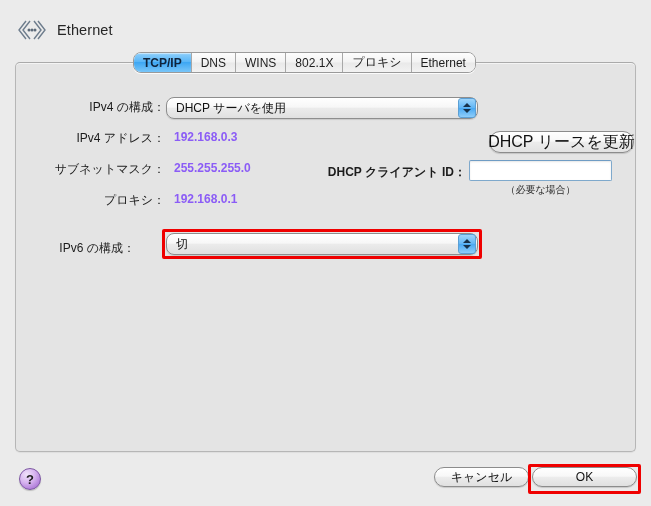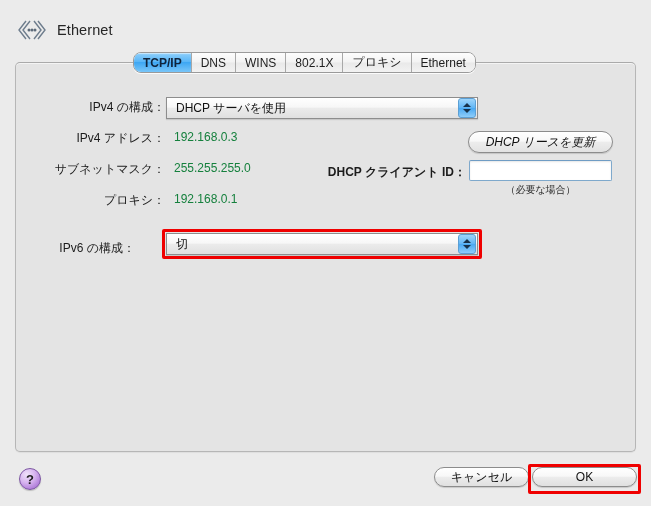--- a/index.html
+++ b/index.html
@@ -83,41 +83,42 @@
   
   .row { position: absolute; display: flex; align-items: center; }
   .flabel {
     text-align: center;
     font-size: 12px;
     color: #1c1c1c;
     white-space: nowrap;
   }
   .fvalue {
     font-size: 12px;
-    color: #15803d;
-    white-space: nowrap;
+    color: #8b5cf6;
+    white-space: nowrap;
+    font-weight: bold;
   }
 
   
   #row-ipv4conf { left: 0; top: 99px; width: 165px; justify-content: flex-end; }
   #row-ipv4addr { left: 0; top: 130px; width: 165px; justify-content: flex-end; }
   #row-subnet   { left: 0; top: 161px; width: 165px; justify-content: flex-end; }
   #row-router   { left: 0; top: 192px; width: 165px; justify-content: flex-end; }
   #row-ipv6conf { left: 0; top: 240px; width: 135px; justify-content: flex-end; }
 
   #val-ipv4addr { position: absolute; left: 174px; top: 130px; }
   #val-subnet   { position: absolute; left: 174px; top: 161px; }
   #val-router   { position: absolute; left: 174px; top: 192px; }
 
   
   .popup {
     position: absolute;
     height: 22px;
     border: 1px solid #8d8d8d;
-    border-radius: 0;
+    border-radius: 8px;
     background: linear-gradient(to bottom, #ffffff 0%, #f7f7f7 45%, #ebebeb 52%, #e0e0e0 100%);
     box-shadow: 0 1px 1px rgba(0,0,0,.12), inset 0 1px 0 #fff;
     display: flex;
     align-items: center;
     cursor: default;
   }
   .popup .ptext {
     padding-left: 9px;
     font-size: 12px;
     color: #111;
@@ -157,32 +158,31 @@
     border-radius: 2px;
     pointer-events: none;
     z-index: 9;
   }
   #redbox-ipv6 { left: 162px; top: 229px; width: 320px; height: 30px; }
   #redbox-ok   { left: 528px; top: 464px; width: 113px; height: 30px; }
 
   
   #btn-renew {
     position: absolute;
-    left: 468px; top: 131px;
+    left: 489px; top: 131px;
     width: 145px; height: 22px;
     display: flex; align-items: center; justify-content: center;
-    font-size: 12px;
+    font-size: 16px;
     color: #111;
     background: linear-gradient(to bottom, #ffffff 0%, #f8f8f8 45%, #ececec 52%, #e2e2e2 100%);
     border: 1px solid #8c8c8c;
     border-radius: 11px;
     box-shadow: 0 1px 1px rgba(0,0,0,.14), inset 0 1px 0 #fff;
     cursor: default;
     white-space: nowrap;
-    font-style: italic;
   }
   #lbl-clientid {
     position: absolute;
     left: 300px; top: 164px;
     width: 166px;
     text-align: right;
     font-size: 12px;
     color: #1c1c1c;
     white-space: nowrap;
     font-weight: bold;

